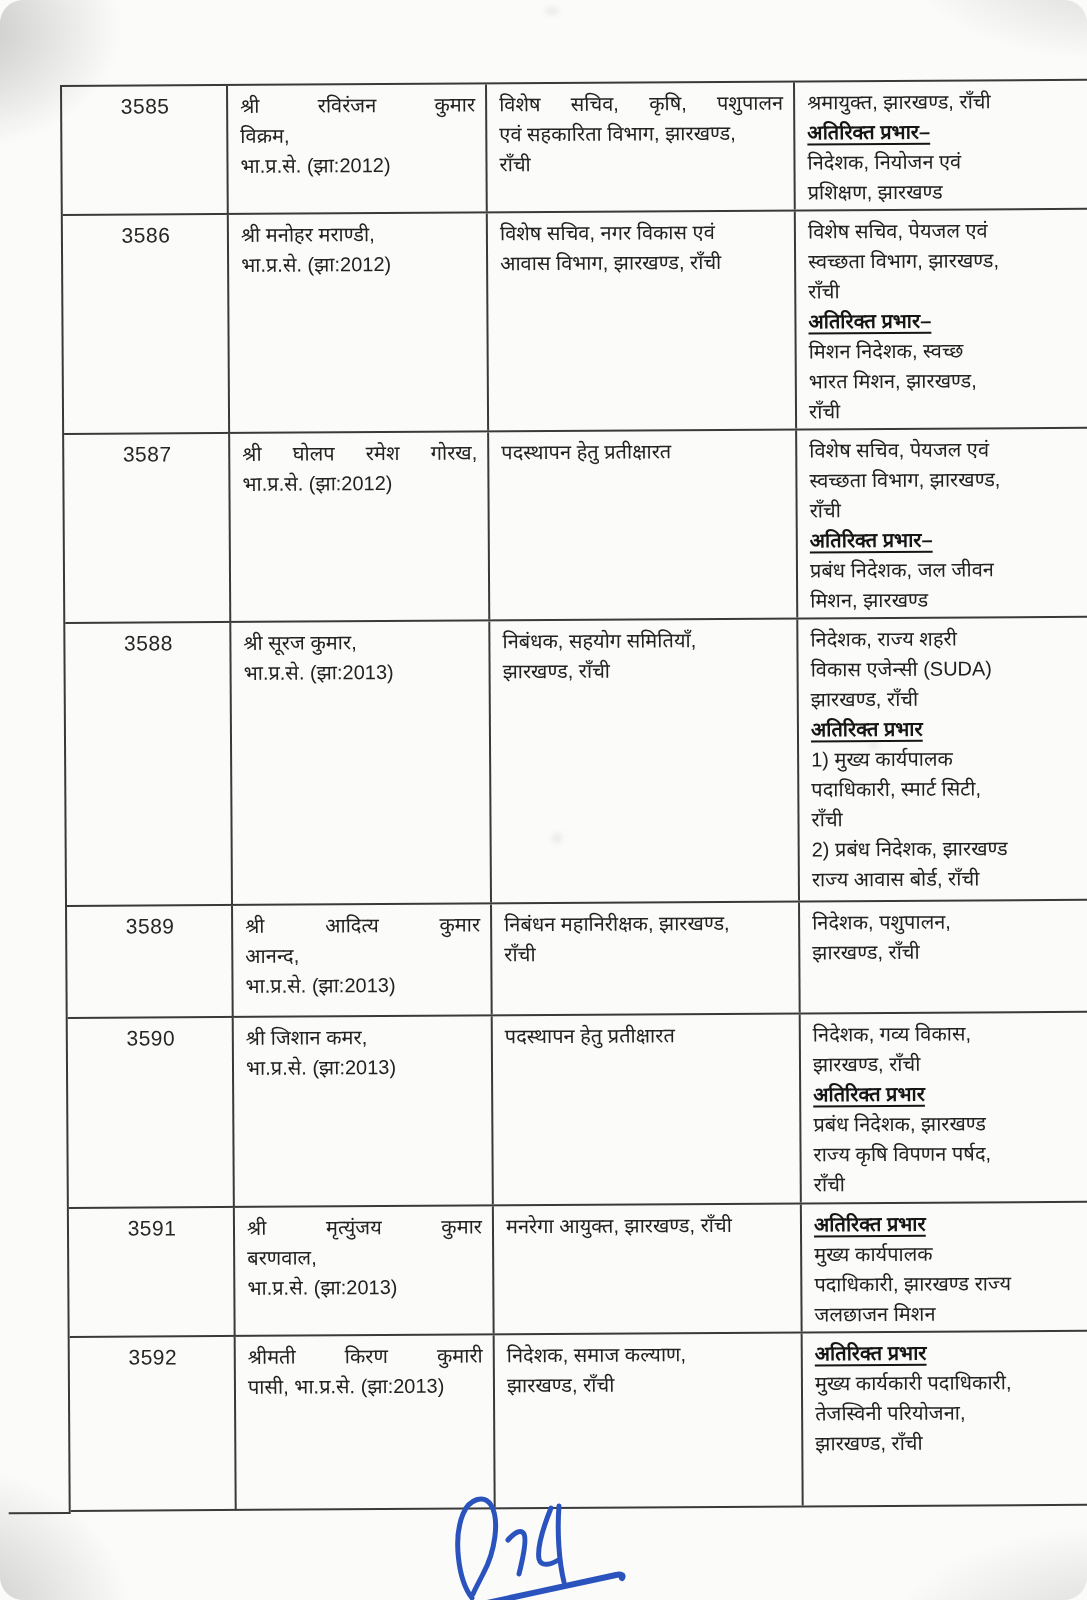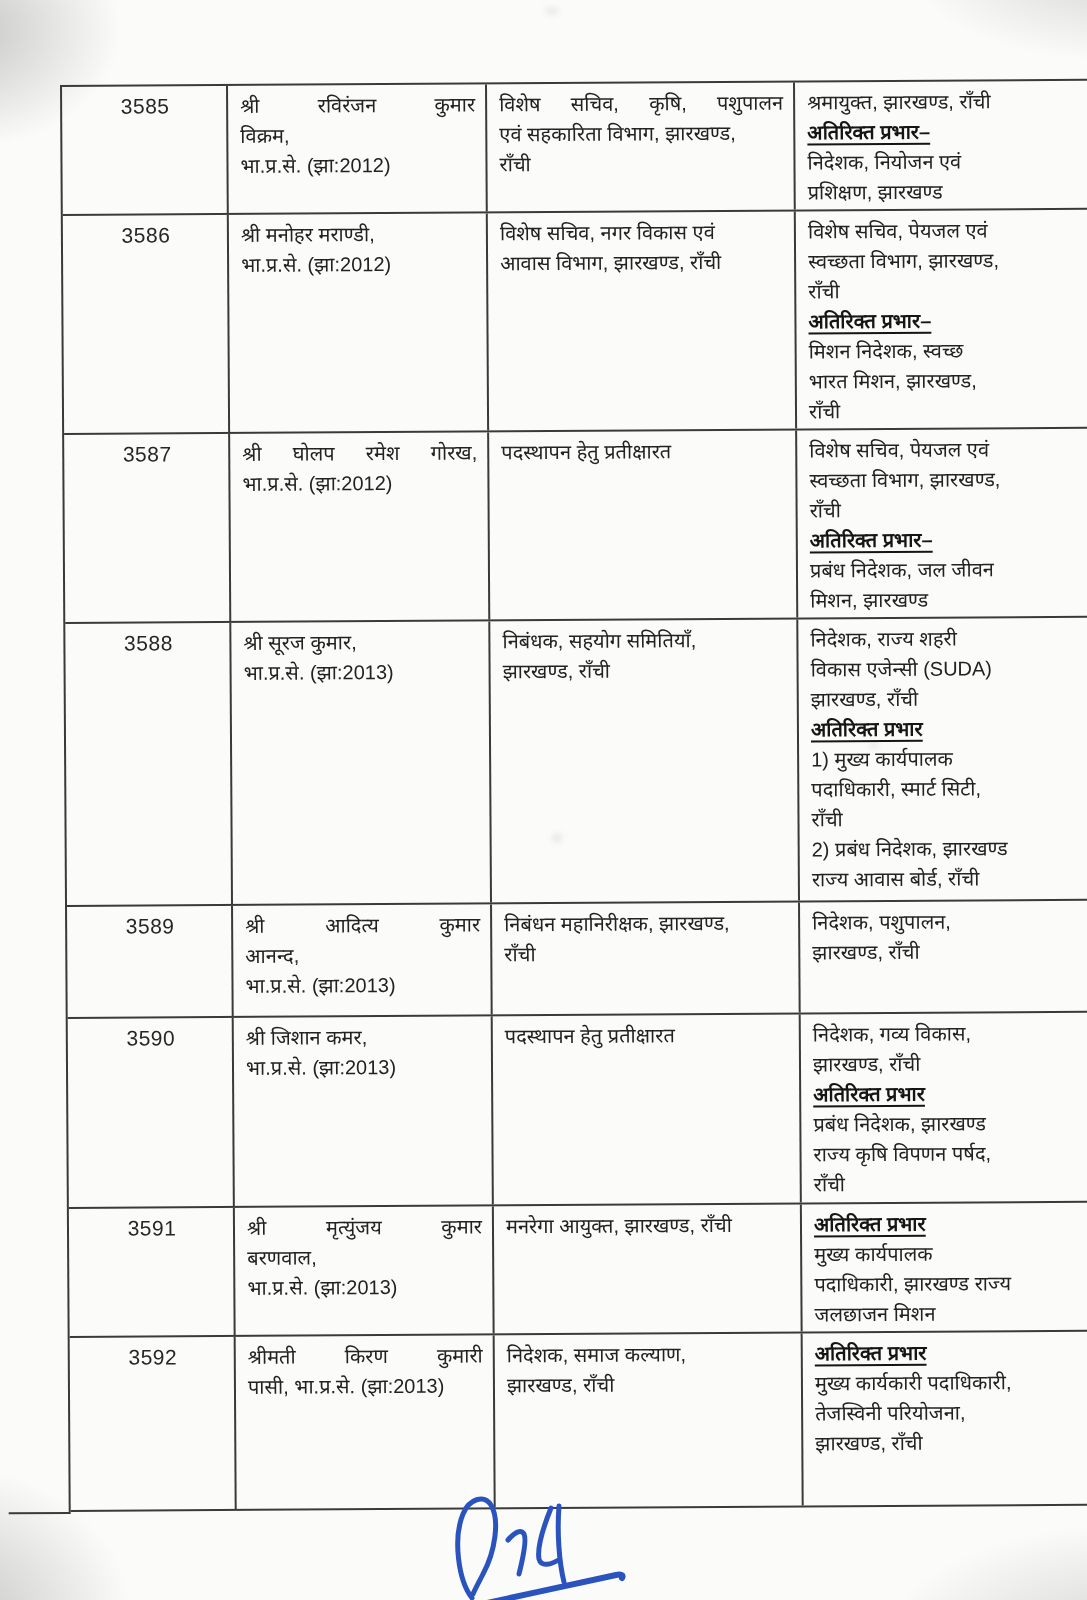--- a/index.html
+++ b/index.html
@@ -9,20 +9,21 @@
     background:#fbfbfa;
   }
   .page{
     position:absolute;inset:0;overflow:hidden;
     background-image:
       radial-gradient(230px 170px at -40px 30px, rgba(110,110,108,.38), transparent 70%),
       radial-gradient(300px 130px at 1120px -30px, rgba(130,130,128,.30), transparent 70%),
       radial-gradient(260px 220px at -50px 1620px, rgba(110,110,108,.38), transparent 70%),
       radial-gradient(360px 180px at 1130px 1650px, rgba(125,125,122,.32), transparent 70%),
       linear-gradient(#fbfbfa,#fbfbfa);
+    border-radius: 23px;
   }
   .smudge{position:absolute;border-radius:50%;background:rgba(120,120,118,.18);filter:blur(3px);}
   .smudge.s1{left:552px;top:834px;width:10px;height:8px;}
   .smudge.s2{left:870px;top:742px;width:8px;height:7px;}
   .smudge.s3{left:545px;top:8px;width:14px;height:6px;}
 
   .doc-table{
     position:absolute;left:60px;top:85px;width:1082px;
     border-top:2px solid #3a3a3a;border-left:2px solid #3a3a3a;
     transform:rotate(-0.35deg);transform-origin:0 0;

